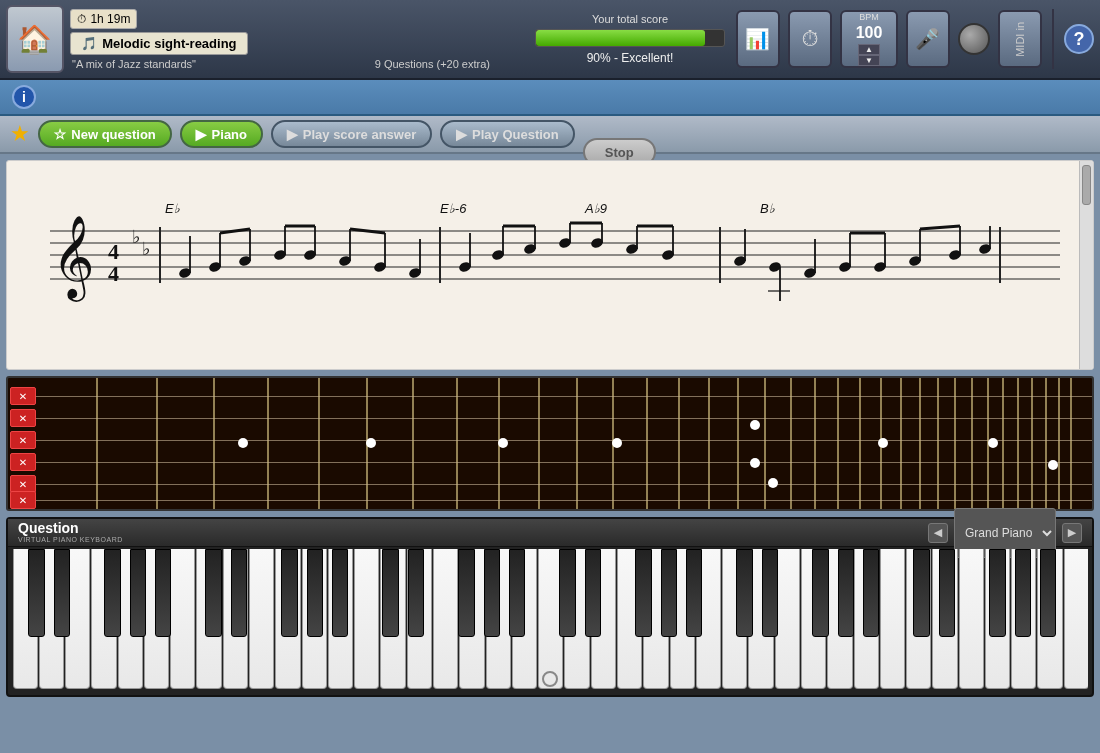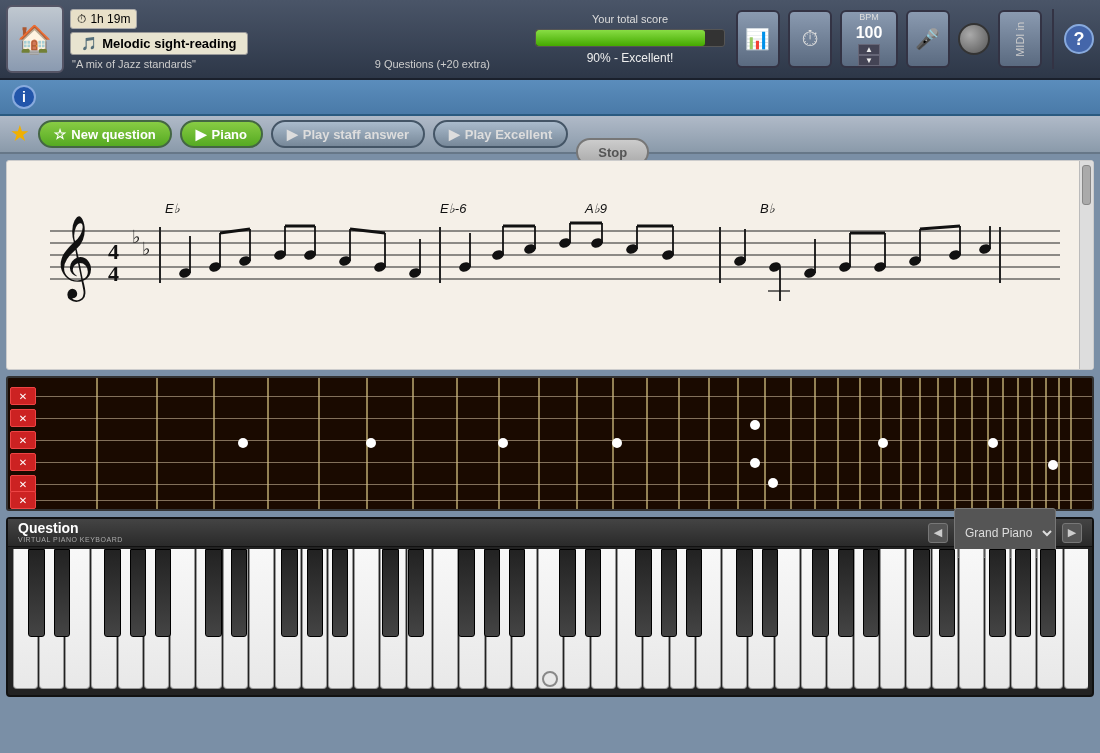--- a/index.html
+++ b/index.html
@@ -366,25 +366,25 @@
   <button class="tb-btn green">
     <span class="tb-btn-icon">☆</span>
     <span>New question</span>
   </button>
   <button class="tb-btn green">
     <span class="tb-btn-icon">▶</span>
     <span>Piano</span>
   </button>
   <button class="tb-btn blue">
     <span class="tb-btn-icon">▶</span>
-    <span>Play staff answer</span>
+    <span>Play score answer</span>
   </button>
   <button class="tb-btn blue">
     <span class="tb-btn-icon">▶</span>
-    <span>Play Excellent</span>
+    <span>Play Question</span>
   </button>
   <button class="stop-btn">Stop</button>
 </div>
 
 <div id="sheet-area">
   <div id="scrollbar-right">
     <div id="scroll-thumb"></div>
   </div>
 
   

